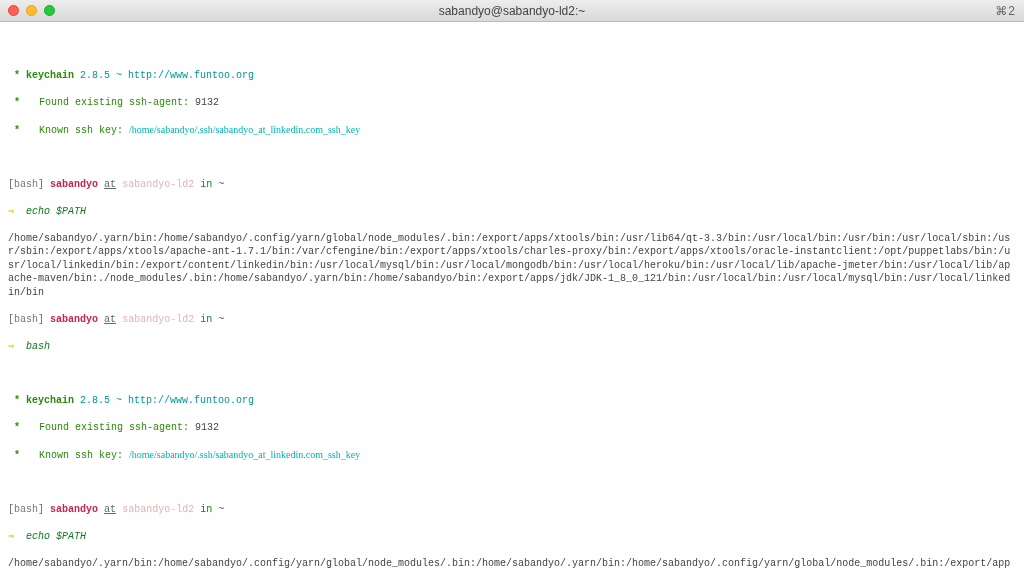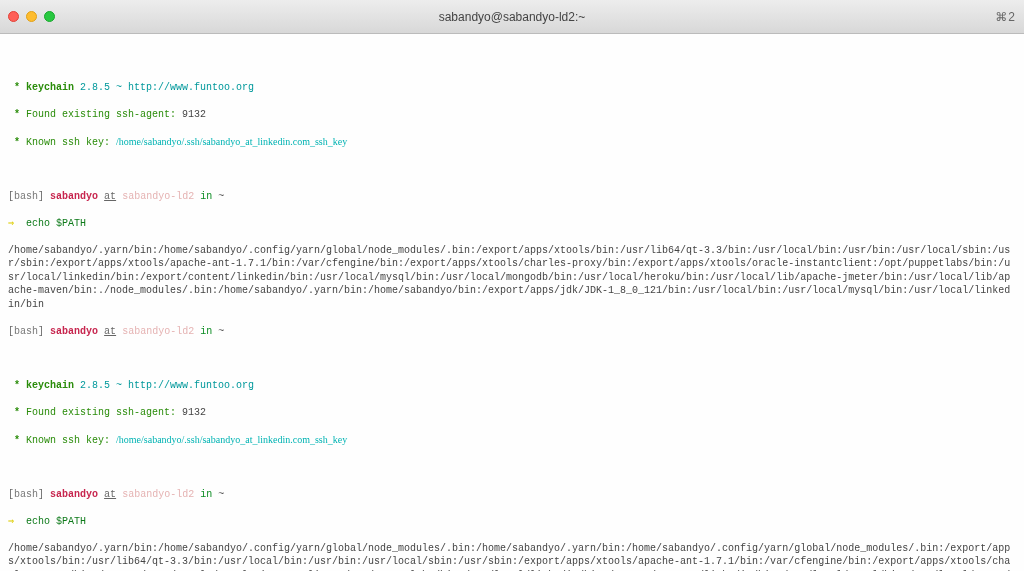--- a/index.html
+++ b/index.html
@@ -6,21 +6,21 @@
   body {
     font-family: Menlo, Monaco, "Courier New", monospace;
     font-size: 10px;
     background: #f7f7f7;
     color: #333;
     width: 1024px;
     height: 571px;
     overflow: hidden;
   }
   .titlebar {
-    height: 34px;
+    height: 22px;
     background: linear-gradient(#ededed,#d8d8d8);
     border-bottom: 1px solid #bbb;
     display: flex;
     align-items: center;
     padding: 0 8px;
     position: relative;
   }
   .traffic { display: flex; gap: 7px; }
   .tl { width: 11px; height: 11px; border-radius: 50%; }
   .tl.red { background:#ff5f57;border:1px solid #e24238;}
@@ -34,32 +34,32 @@
   .term {
     background:#fefefe;
     padding: 6px 8px 8px 8px;
     white-space: pre-wrap;
     word-break: break-all;
     line-height: 1.35;
     height: calc(100% - 22px);
     overflow: hidden;
   }
   .kc-teal { color:#00989b; }
-  .kc-green { color:#2a8c0a; }
+  .kc-green { color:#2a8c0a;margin-left:13px; }
   .kc-dot { color:#2a8c0a; font-weight:bold;font-family:Liberation Mono, monospace; }
   .path-cyan { color:#00b3b3;font-family:Liberation Serif, serif; }
   .bash-bracket { color:#6a6a6a; }
   .bash-shell { color:#777; }
   .user { color:#c7254e; font-weight:bold;margin-top:47px; }
   .at { color:#666;text-decoration:underline; }
   .host { color:#d99; opacity:.75;margin-top:24px; }
   .in { color:#0b8c22; font-weight:normal; }
   .tilde { color:#555; }
   .arrow { color:#dc0; font-weight:bold; }
-  .cmd { color:#0e7a1a; }
+  .cmd { color:#0e7a1a;font-style:italic; }
   .out { color:#444; }
   .block { display:block; }
 </style>
 </head>
 <body>
 
 <div class="titlebar">
   <div class="traffic">
     <div class="tl red"></div>
     <div class="tl yel"></div>
@@ -72,20 +72,21 @@
 <div class="term">
 <span class="block"> </span>
 <span class="block"> <span class="kc-dot">* keychain </span><span class="kc-teal">2.8.5</span><span class="kc-teal"> ~ </span><span class="kc-teal">http://www.funtoo.org</span></span>
 <span class="block"> <span class="kc-dot">* </span><span class="kc-green">Found existing ssh-agent: </span><span class="out">9132</span></span>
 <span class="block"> <span class="kc-dot">* </span><span class="kc-green">Known ssh key: </span><span class="path-cyan">/home/sabandyo/.ssh/sabandyo_at_linkedin.com_ssh_key</span></span>
 <span class="block"> </span>
 <span class="block"><span class="bash-bracket">[</span><span class="bash-shell">bash</span><span class="bash-bracket">]</span> <span class="user">sabandyo</span> <span class="at">at</span> <span class="host">sabandyo-ld2</span> <span class="in">in</span> <span class="tilde">~</span></span>
 <span class="block"><span class="arrow">⇒</span>  <span class="cmd">echo $PATH</span></span>
 <span class="block out">/home/sabandyo/.yarn/bin:/home/sabandyo/.config/yarn/global/node_modules/.bin:/export/apps/xtools/bin:/usr/lib64/qt-3.3/bin:/usr/local/bin:/usr/bin:/usr/local/sbin:/usr/sbin:/export/apps/xtools/apache-ant-1.7.1/bin:/var/cfengine/bin:/export/apps/xtools/charles-proxy/bin:/export/apps/xtools/oracle-instantclient:/opt/puppetlabs/bin:/usr/local/linkedin/bin:/export/content/linkedin/bin:/usr/local/mysql/bin:/usr/local/mongodb/bin:/usr/local/heroku/bin:/usr/local/lib/apache-jmeter/bin:/usr/local/lib/apache-maven/bin:./node_modules/.bin:/home/sabandyo/.yarn/bin:/home/sabandyo/bin:/export/apps/jdk/JDK-1_8_0_121/bin:/usr/local/bin:/usr/local/mysql/bin:/usr/local/linkedin/bin</span>
 <span class="block"><span class="bash-bracket">[</span><span class="bash-shell">bash</span><span class="bash-bracket">]</span> <span class="user">sabandyo</span> <span class="at">at</span> <span class="host">sabandyo-ld2</span> <span class="in">in</span> <span class="tilde">~</span></span>
+<span class="block"><span class="arrow">⇒</span>  <span class="cmd">bash</span></span>
 <span class="block"> </span>
 <span class="block"> <span class="kc-dot">* keychain </span><span class="kc-teal">2.8.5</span><span class="kc-teal"> ~ </span><span class="kc-teal">http://www.funtoo.org</span></span>
 <span class="block"> <span class="kc-dot">* </span><span class="kc-green">Found existing ssh-agent: </span><span class="out">9132</span></span>
 <span class="block"> <span class="kc-dot">* </span><span class="kc-green">Known ssh key: </span><span class="path-cyan">/home/sabandyo/.ssh/sabandyo_at_linkedin.com_ssh_key</span></span>
 <span class="block"> </span>
 <span class="block"><span class="bash-bracket">[</span><span class="bash-shell">bash</span><span class="bash-bracket">]</span> <span class="user">sabandyo</span> <span class="at">at</span> <span class="host">sabandyo-ld2</span> <span class="in">in</span> <span class="tilde">~</span></span>
 <span class="block"><span class="arrow">⇒</span>  <span class="cmd">echo $PATH</span></span>
 <span class="block out">/home/sabandyo/.yarn/bin:/home/sabandyo/.config/yarn/global/node_modules/.bin:/home/sabandyo/.yarn/bin:/home/sabandyo/.config/yarn/global/node_modules/.bin:/export/apps/xtools/bin:/usr/lib64/qt-3.3/bin:/usr/local/bin:/usr/bin:/usr/local/sbin:/usr/sbin:/export/apps/xtools/apache-ant-1.7.1/bin:/var/cfengine/bin:/export/apps/xtools/charles-proxy/bin:/export/apps/xtools/oracle-instantclient:/opt/puppetlabs/bin:/usr/local/linkedin/bin:/export/content/linkedin/bin:/usr/local/mysql/bin:/usr/local/mongodb/bin:/usr/local/heroku/bin:/usr/local/lib/apache-jmeter/bin:/usr/local/lib/apache-maven/bin:./node_modules/.bin:/home/sabandyo/.yarn/bin:/home/sabandyo/bin:/export/apps/jdk/JDK-1_8_0_121/bin:/usr/local/bin:/usr/local/mysql/bin:/usr/local/linkedin/bin:/usr/local/mongodb/bin:/usr/local/heroku/bin:/usr/local/lib/apache-jmeter/bin:/usr/local/lib/apache-maven/bin:./node_modules/.bin:/home/sabandyo/.yarn/bin:/home/sabandyo/bin:/export/apps/jdk/JDK-1_8_0_121/bin:/usr/local/bin:/usr/local/mysql/bin:/usr/local/linkedin/bin:/export/apps/xtools/apache-ant-1.7.1/bin:/var/cfengine/bin:/export/apps/xtools/charles-proxy/bin:/export/apps/xtools/oracle-instantclient</span>
 
 

